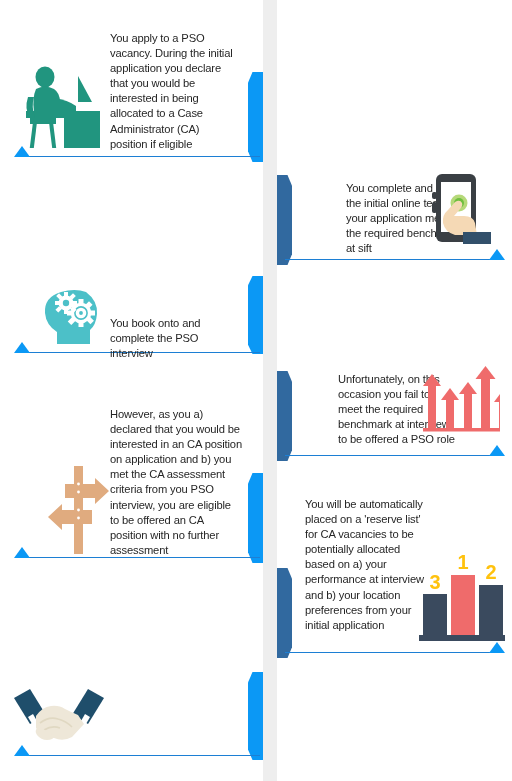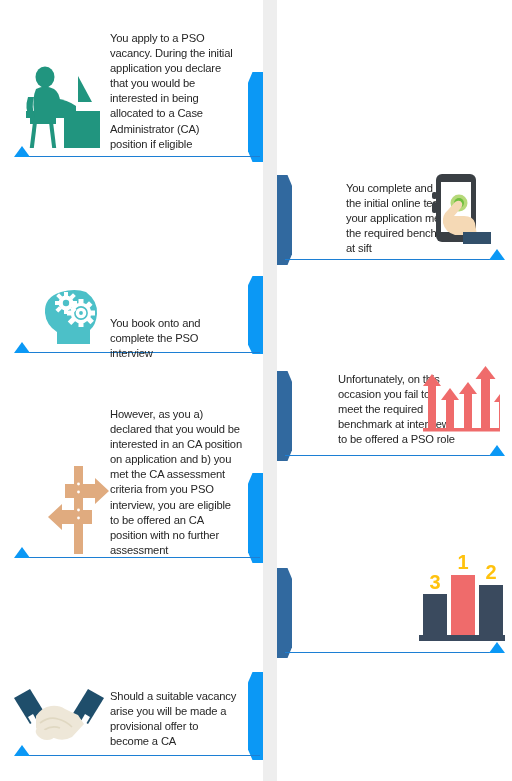--- a/index.html
+++ b/index.html
@@ -233,20 +233,21 @@
       </g>
     </svg>
   </div>
 
   <div class="copy" style="left:110px;top:407px;width:132px;">However, as you a) declared that you would be interested in an CA position on application and b) you met the CA assessment criteria from you PSO interview, you are eligible to be offered an CA position with no further assessment</div>
 
   <div class="tab tab-right" style="top:568px;height:90px;"></div>
   <div class="rule rule-right" style="top:652px;width:212px;"></div>
   <div class="tri" style="left:489px;top:642px;"></div>
 
+  <div class="copy" style="left:305px;top:497px;width:120px;">You will be automatically placed on a 'reserve list' for CA vacancies to be potentially allocated based on a) your performance at interview and b) your location preferences from your initial application</div>
 
   <div class="icon" style="left:413px;top:547px;">
     <svg width="92" height="98" viewBox="0 0 92 98">
 
       <rect x="10" y="47" width="24" height="41" fill="#3a4a5e"></rect>
 
       <rect x="38" y="28" width="24" height="60" fill="#ef6b6b"></rect>
 
       <rect x="66" y="38" width="24" height="50" fill="#3a4a5e"></rect>
 
@@ -271,15 +272,14 @@
       <path d="M92 12 l-16 -9 l-16 26 l16 9 z" fill="#1f4e6b"></path>
       <path d="M78 31 l-5 -3 l-4 7 l5 3 z" fill="#ffffff"></path>
 
       <path d="M24 30 q6 -9 15 -10 q8 -1 14 3 q6 3 13 6 l6 9 l-12 13 q-9 5 -18 1 q-10 -4 -18 -10 z" fill="#eee7d8"></path>
       <path d="M28 37 q9 -7 18 -4 q8 2 14 8" fill="none" stroke="#e0d8c2" stroke-width="1.6"></path>
       <path d="M32 44 q8 -5 16 -2" fill="none" stroke="#e0d8c2" stroke-width="1.6"></path>
       <path d="M26 40 q-4 5 -1 9 q4 5 10 5 q6 0 8 -4" fill="#eee7d8"></path>
     </svg>
   </div>
 
-  <div class="copy" style="left:110px;top:689px;width:130px;">Should a suitable vacancy arise you will be made a provisional offer to become a CA</div>
 
 </div>
 
 </body></html>

